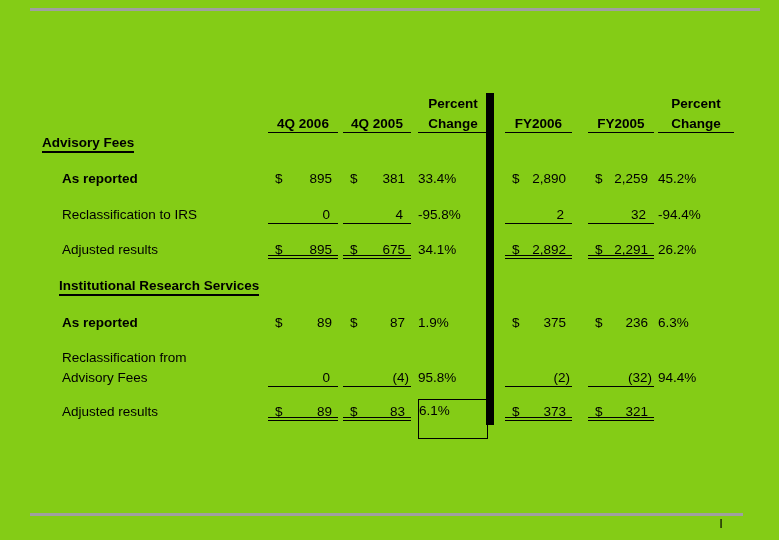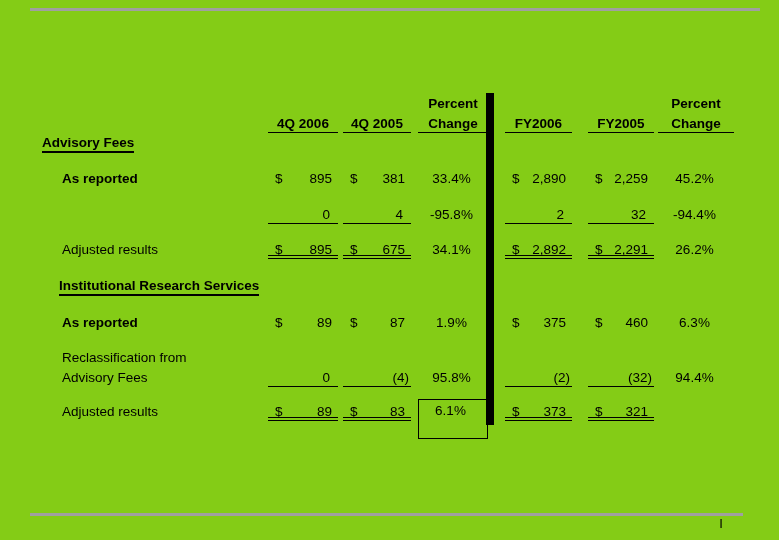--- a/index.html
+++ b/index.html
@@ -20,21 +20,21 @@
   .c-qp{left:376px;width:70px;}
   .c-f1{left:463px;width:67px;}
   .c-f2{left:546px;width:66px;}
   .c-fp{left:616px;width:76px;}
 
   .hdr{font-weight:bold;text-align:center;}
   .u{border-bottom:1.5px solid #000;}
   .money{display:flex;justify-content:space-between;padding:0 6px 0 7px;}
   .num{text-align:right;padding-right:8px;}
   .num.paren{padding-right:2px;}
-  .pct{text-align:center;padding-right:3px;}
+  .pct{text-align:left;padding-right:3px;}
   .single{border-bottom:1.5px solid #000;}
   .double{border-bottom:4px double #000;}
   .boxed{border:1.5px solid #000;top:-3px;height:40px;line-height:22px;padding-right:5px;}
   .bold{font-weight:bold;}
 
   .sec-title{display:inline-block;font-size:13.5px;font-weight:bold;border-bottom:2px solid #000;padding-bottom:1px;white-space:nowrap;}
 
   .r-hdr1{top:94px;}
   .r-hdr2{top:114px;}
   .r-sec1{top:133px;}
@@ -91,20 +91,21 @@
       <span>2,890</span>
     </div>
     <div class="cell c-f2 money">
       <span>$</span>
       <span>2,259</span>
     </div>
     <div class="cell c-fp pct">45.2%</div>
   </div>
 
   <div class="row r-2">
+    <div class="cell c-label">Reclassification to IRS</div>
     <div class="cell c-q1 num single">0</div>
     <div class="cell c-q2 num single">4</div>
     <div class="cell c-qp pct">-95.8%</div>
     <div class="cell c-f1 num single">2</div>
     <div class="cell c-f2 num single">32</div>
     <div class="cell c-fp pct">-94.4%</div>
   </div>
 
   <div class="row r-3">
     <div class="cell c-label">Adjusted results</div>
@@ -142,21 +143,21 @@
       <span>$</span>
       <span>87</span>
     </div>
     <div class="cell c-qp pct">1.9%</div>
     <div class="cell c-f1 money">
       <span>$</span>
       <span>375</span>
     </div>
     <div class="cell c-f2 money">
       <span>$</span>
-      <span>460</span>
+      <span>236</span>
     </div>
     <div class="cell c-fp pct">6.3%</div>
   </div>
 
   <div class="row r-5a">
     <div class="cell c-label">Reclassification from</div>
   </div>
   <div class="row r-5b">
     <div class="cell c-label">Advisory Fees</div>
     <div class="cell c-q1 num single">0</div>

